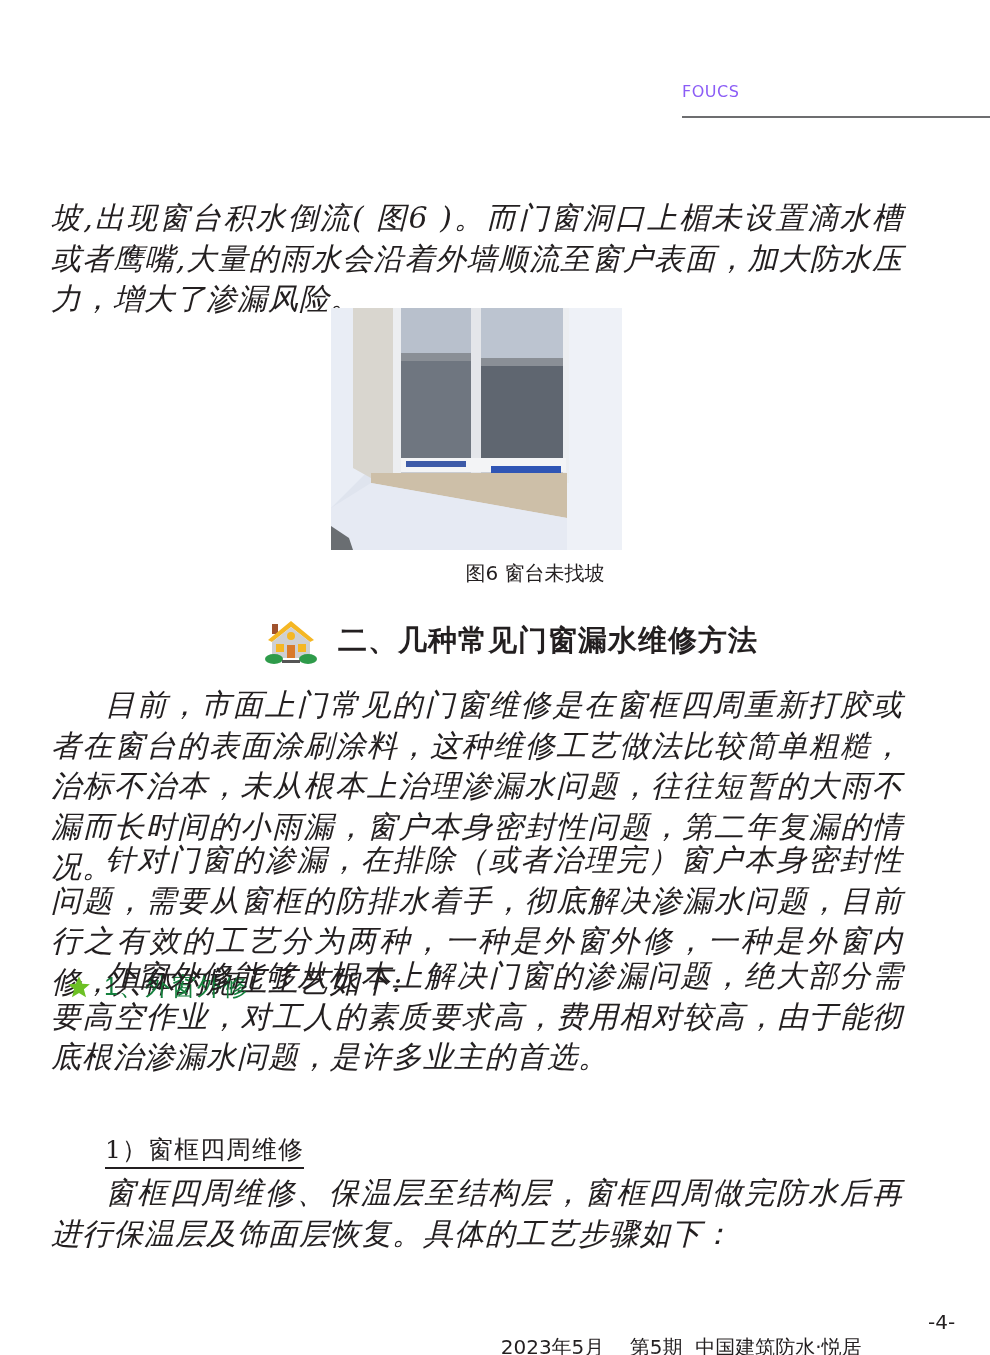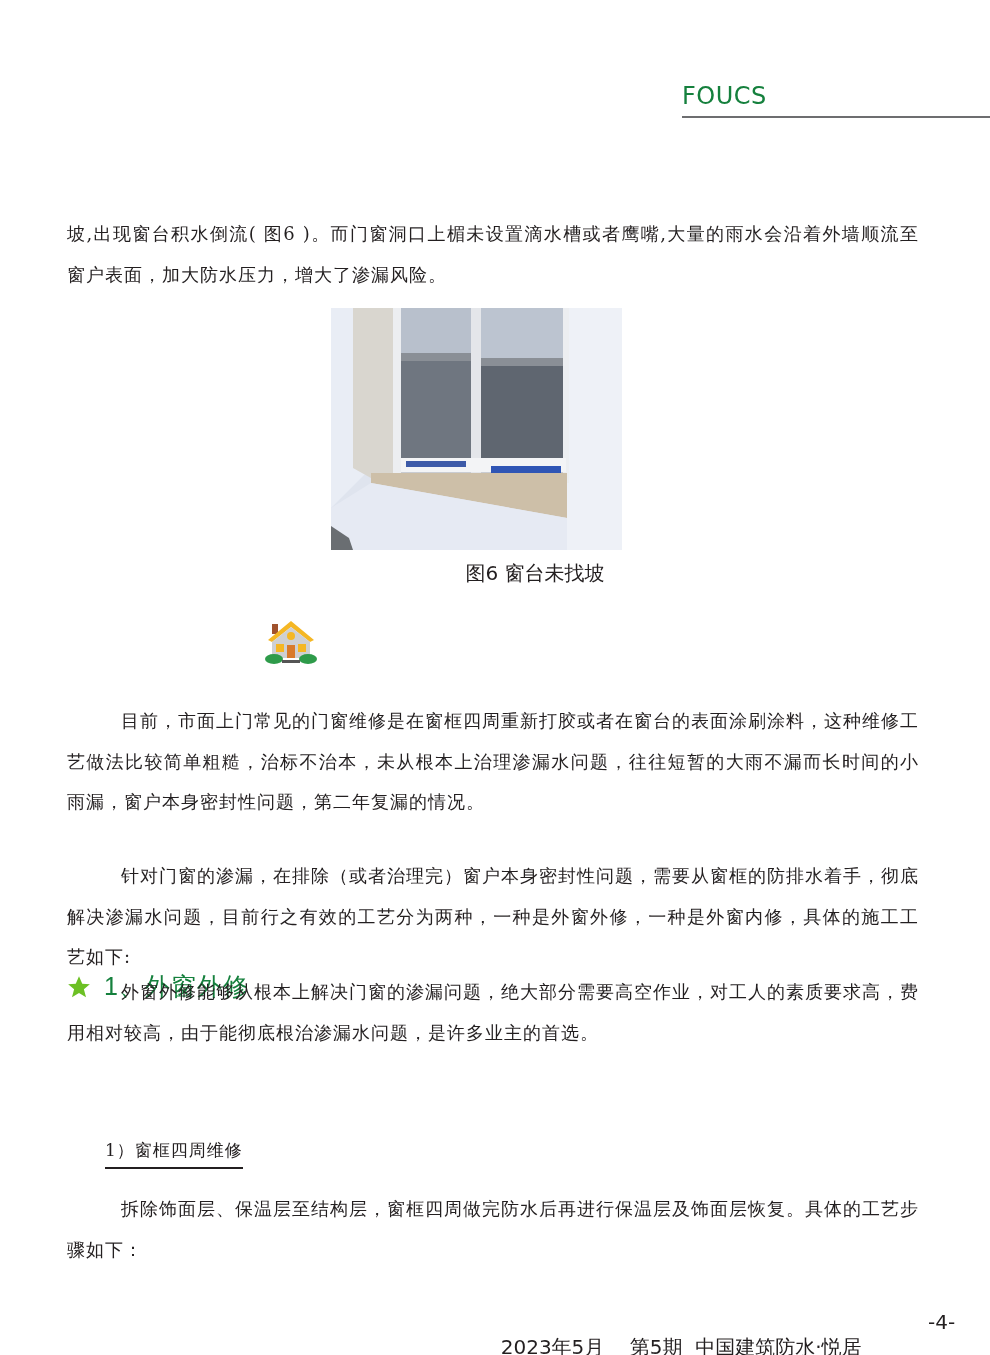--- a/index.html
+++ b/index.html
@@ -1,42 +1,42 @@
 <!DOCTYPE html>
 <html><head>
 <meta charset="utf-8">
 <style>
   html, body { margin: 0; padding: 0; background: #ffffff; }
   body { width: 990px; height: 1355px; position: relative; overflow: hidden;
          font-family: "DejaVu Serif", "Liberation Serif", serif; color: #231f20; }
 
   .header { position: absolute; left: 682px; top: 66px; width: 308px; height: 52px; }
   .header-en { position: absolute; left: 0; top: 16px; font-family: "DejaVu Sans", "Liberation Sans", sans-serif;
-               font-size: 24px; color: #15803d; letter-spacing: 0.5px; }
+               font-size: 16px; color: #8b5cf6; letter-spacing: 0.5px; }
   .header-cn { position: absolute; left: 79px; top: 0; font-family: "DejaVu Sans", "Liberation Sans", sans-serif;
                font-size: 33px; color: #231f20; letter-spacing: 1px; }
   .header-rule { position: absolute; left: 0; top: 50px; width: 308px; height: 2px; background: #6d6e70; }
 
-  .para { position: absolute; left: 51px; width: 852px; font-size: 18px; line-height: 40.5px;
-          text-align: justify; text-align-last: left; margin: 16px; letter-spacing: 1px; }
+  .para { position: absolute; left: 51px; width: 852px; font-size: 30px; line-height: 40.5px;
+          text-align: justify; text-align-last: left; margin: 0; letter-spacing: 1px; font-style: italic; }
   .indent { text-indent: 54px; }
 
   .figure { position: absolute; left: 331px; top: 308px; width: 291px; height: 242px; overflow: hidden; background: #e8ecf3; }
   .figcaption { position: absolute; left: 0; width: 990px; top: 560px; text-align: center;
                 font-family: "DejaVu Sans", "Liberation Sans", sans-serif; font-size: 20px; color: #231f20; padding-left: 40px; }
 
   .section-title { position: absolute; left: 264px; top: 616px; height: 50px; display: flex; align-items: center; }
   .section-title .house { width: 54px; height: 46px; margin-right: 20px; }
   .section-title .text { font-family: "DejaVu Sans", "Liberation Sans", sans-serif; font-size: 29px; font-weight: bold; color: #231f20; letter-spacing: 1px; }
 
   .subhead { position: absolute; left: 66px; top: 970px; display: flex; align-items: center; }
   .subhead .star { width: 26px; height: 26px; margin-right: 12px; }
   .subhead .text { font-family: Liberation Sans, sans-serif; font-size: 25px; color: #15803d; letter-spacing: 1px; }
 
-  .underline-head { position: absolute; left: 105px; top: 1134px; font-size: 17px; letter-spacing: 1px;
+  .underline-head { position: absolute; left: 105px; top: 1134px; font-size: 25px; letter-spacing: 1px;
                     border-bottom: 2px solid #231f20; padding-bottom: 1px; line-height: 32px; }
 
   .footer { position: absolute; left: 488px; top: 1310px; font-family: "DejaVu Sans", "Liberation Sans", sans-serif;
             font-size: 20px; color: #231f20; white-space: pre; }
   .footer .page { position: absolute; left: 440px; top: 0; }
 </style>
 </head>
 <body>
 
 <div class="header">
@@ -84,34 +84,35 @@
     <polygon points="27,3 4,22 8,24 27,9 46,24 50,22" fill="#f5b724"></polygon>
     <polygon points="27,9 8,24 8,40 46,40 46,24" fill="#cfd0d2"></polygon>
     <rect x="12" y="26" width="8" height="8" fill="#f5b724"></rect>
     <rect x="34" y="26" width="8" height="8" fill="#f5b724"></rect>
     <circle cx="27" cy="18" r="4" fill="#f5b724"></circle>
     <rect x="23" y="27" width="8" height="13" fill="#d97a2b"></rect>
     <ellipse cx="10" cy="41" rx="9" ry="5" fill="#2e9b4a"></ellipse>
     <ellipse cx="44" cy="41" rx="9" ry="5" fill="#2e9b4a"></ellipse>
     <rect x="18" y="42" width="18" height="3" fill="#555"></rect>
   </svg>
+  <span class="text">二、几种常见门窗漏水维修方法</span>
 </div>
 
 <p class="para indent" style="top:685px;">目前，市面上门常见的门窗维修是在窗框四周重新打胶或者在窗台的表面涂刷涂料，这种维修工艺做法比较简单粗糙，治标不治本，未从根本上治理渗漏水问题，往往短暂的大雨不漏而长时间的小雨漏，窗户本身密封性问题，第二年复漏的情况。</p>
 <p class="para indent" style="top:840px;">针对门窗的渗漏，在排除（或者治理完）窗户本身密封性问题，需要从窗框的防排水着手，彻底解决渗漏水问题，目前行之有效的工艺分为两种，一种是外窗外修，一种是外窗内修，具体的施工工艺如下:</p>
 
 <div class="subhead">
   <svg class="star" viewBox="0 0 24 24">
     <polygon points="12,2 15,9 22,9.5 16.5,14 18.5,21.5 12,17.5 5.5,21.5 7.5,14 2,9.5 9,9" fill="#6cc024"></polygon>
   </svg>
   <span class="text">1、外窗外修</span>
 </div>
 
 <p class="para indent" style="top:956px;">外窗外修能够从根本上解决门窗的渗漏问题，绝大部分需要高空作业，对工人的素质要求高，费用相对较高，由于能彻底根治渗漏水问题，是许多业主的首选。</p>
 
 <div class="underline-head">1）窗框四周维修</div>
 
-<p class="para indent" style="top:1173px;">拆除饰面层、保温层至结构层，窗框四周做完防水后再进行保温层及饰面层恢复。具体的工艺步骤如下：</p>
+<p class="para indent" style="top:1173px;">窗框四周维修、保温层至结构层，窗框四周做完防水后再进行保温层及饰面层恢复。具体的工艺步骤如下：</p>
 
 <div class="footer">
   <span>2023年5月    第5期  中国建筑防水·悦居</span>
   <span class="page">-4-</span>
 </div>
 
 </body></html>

